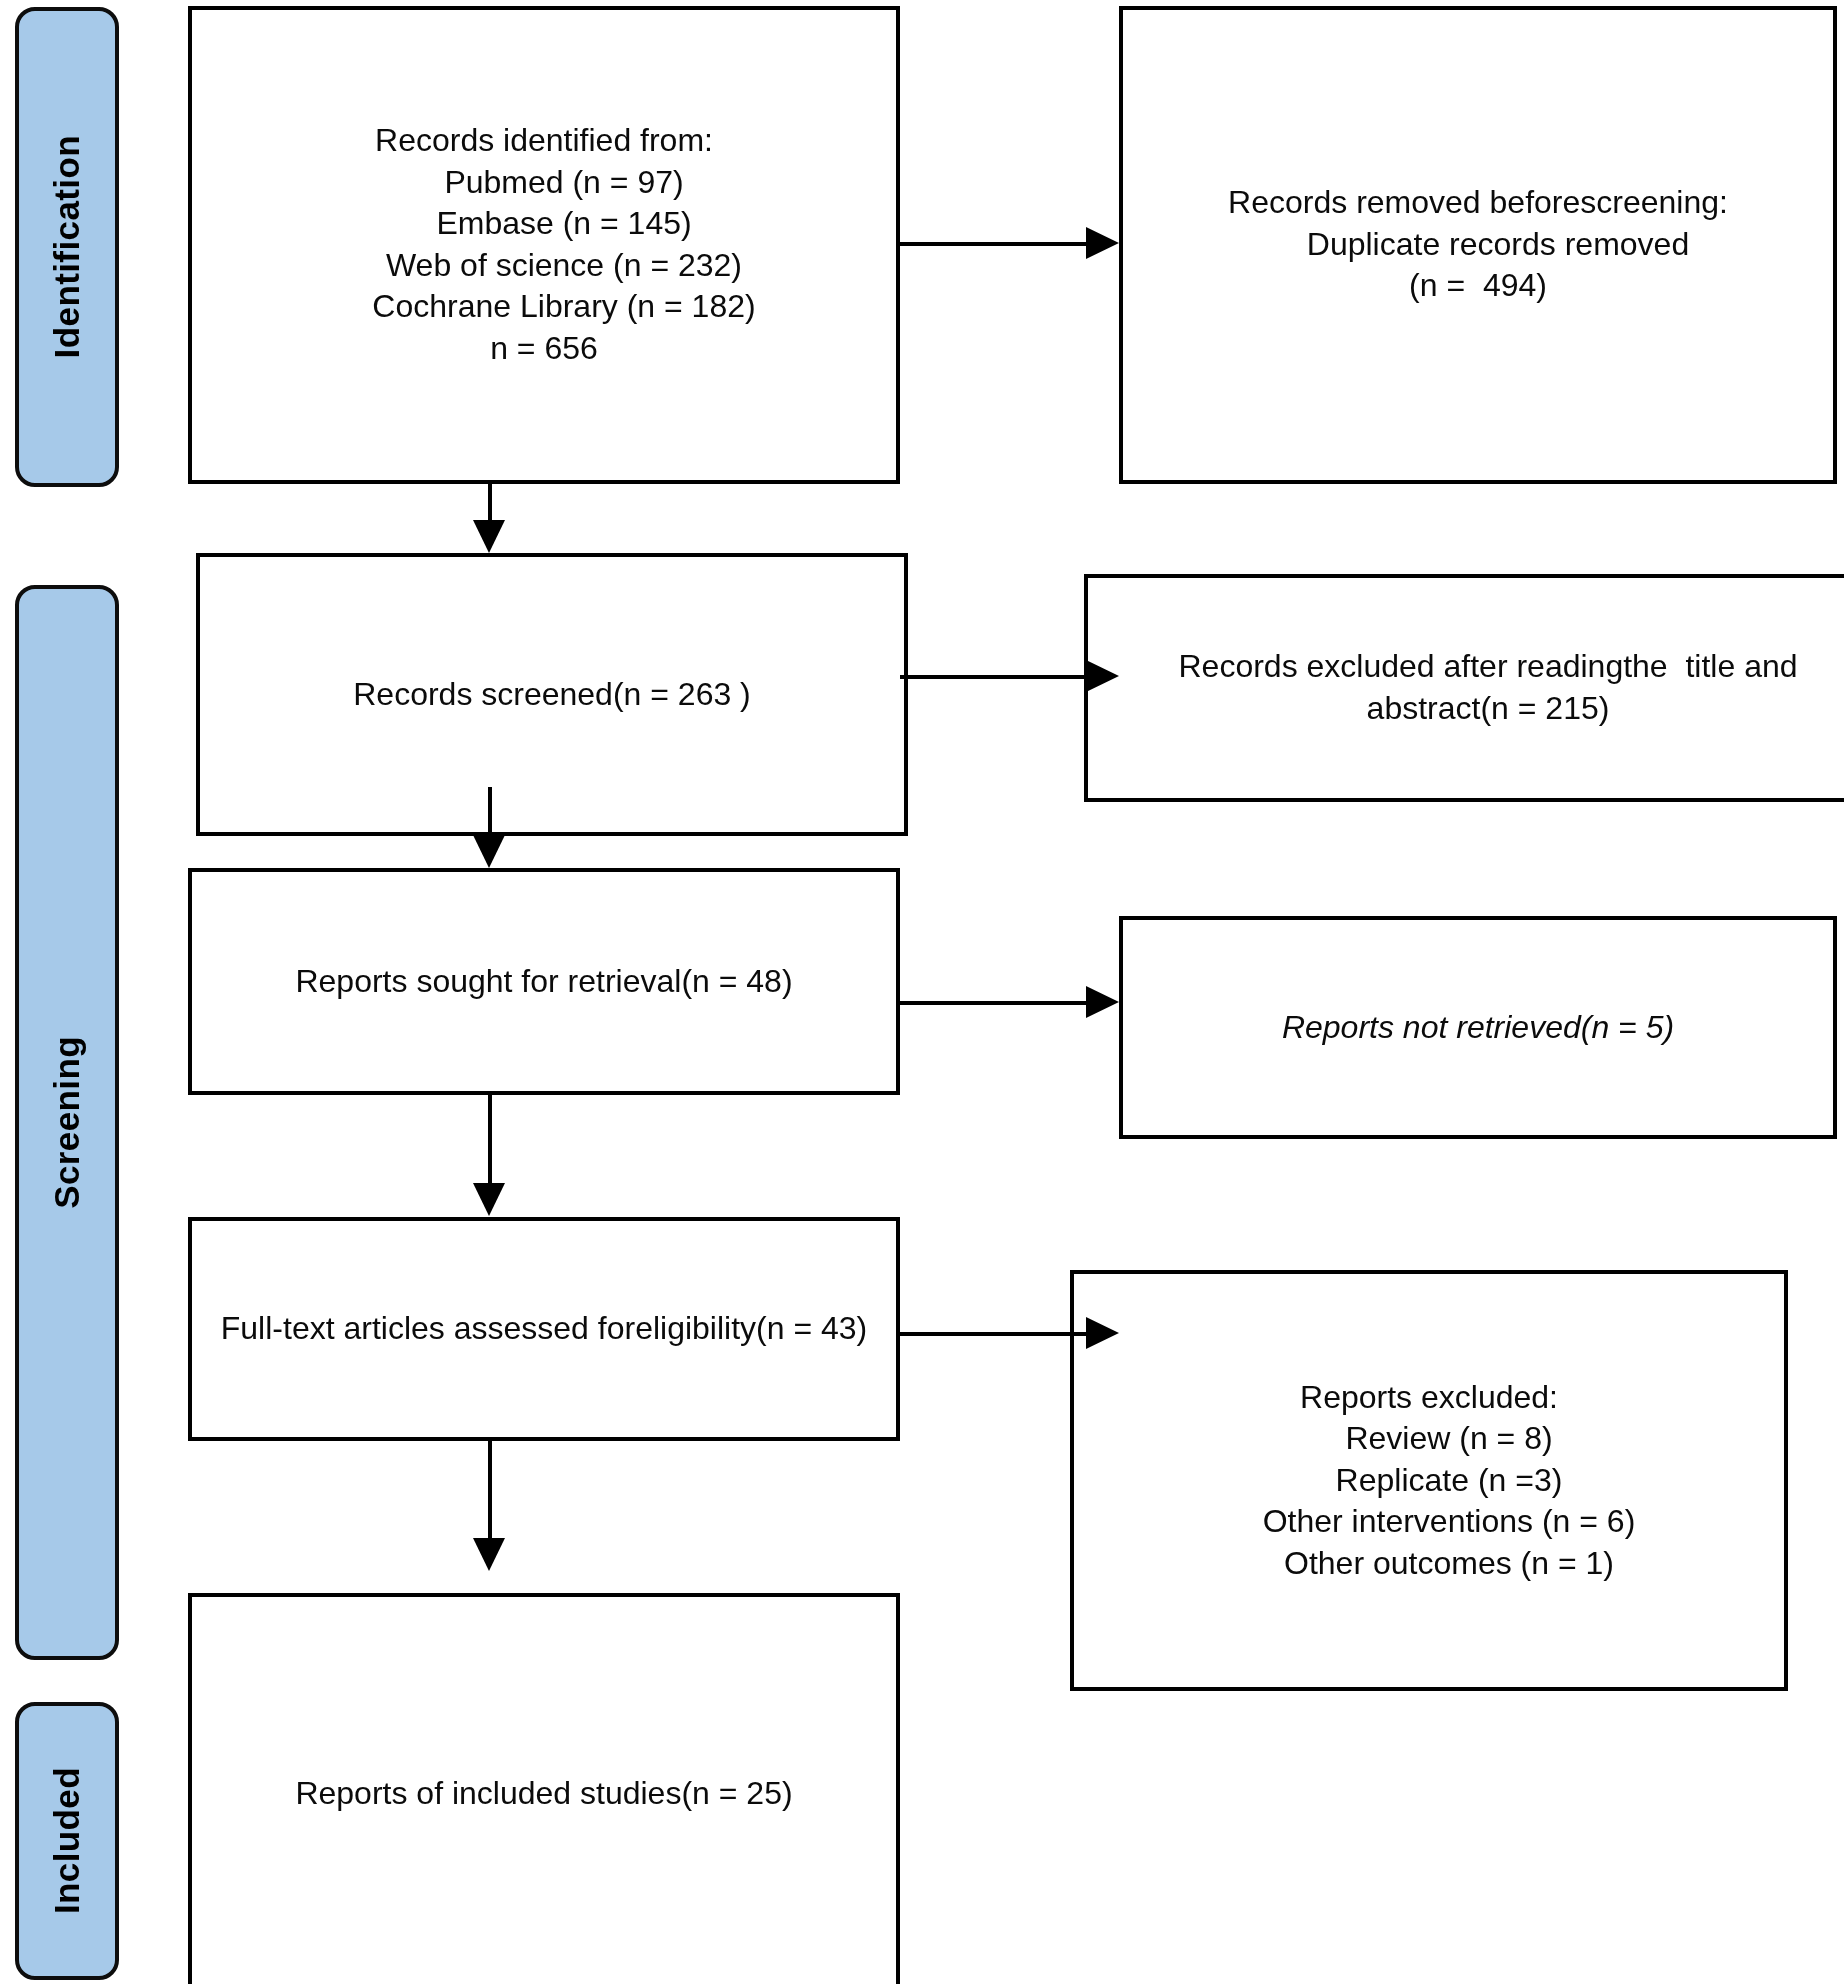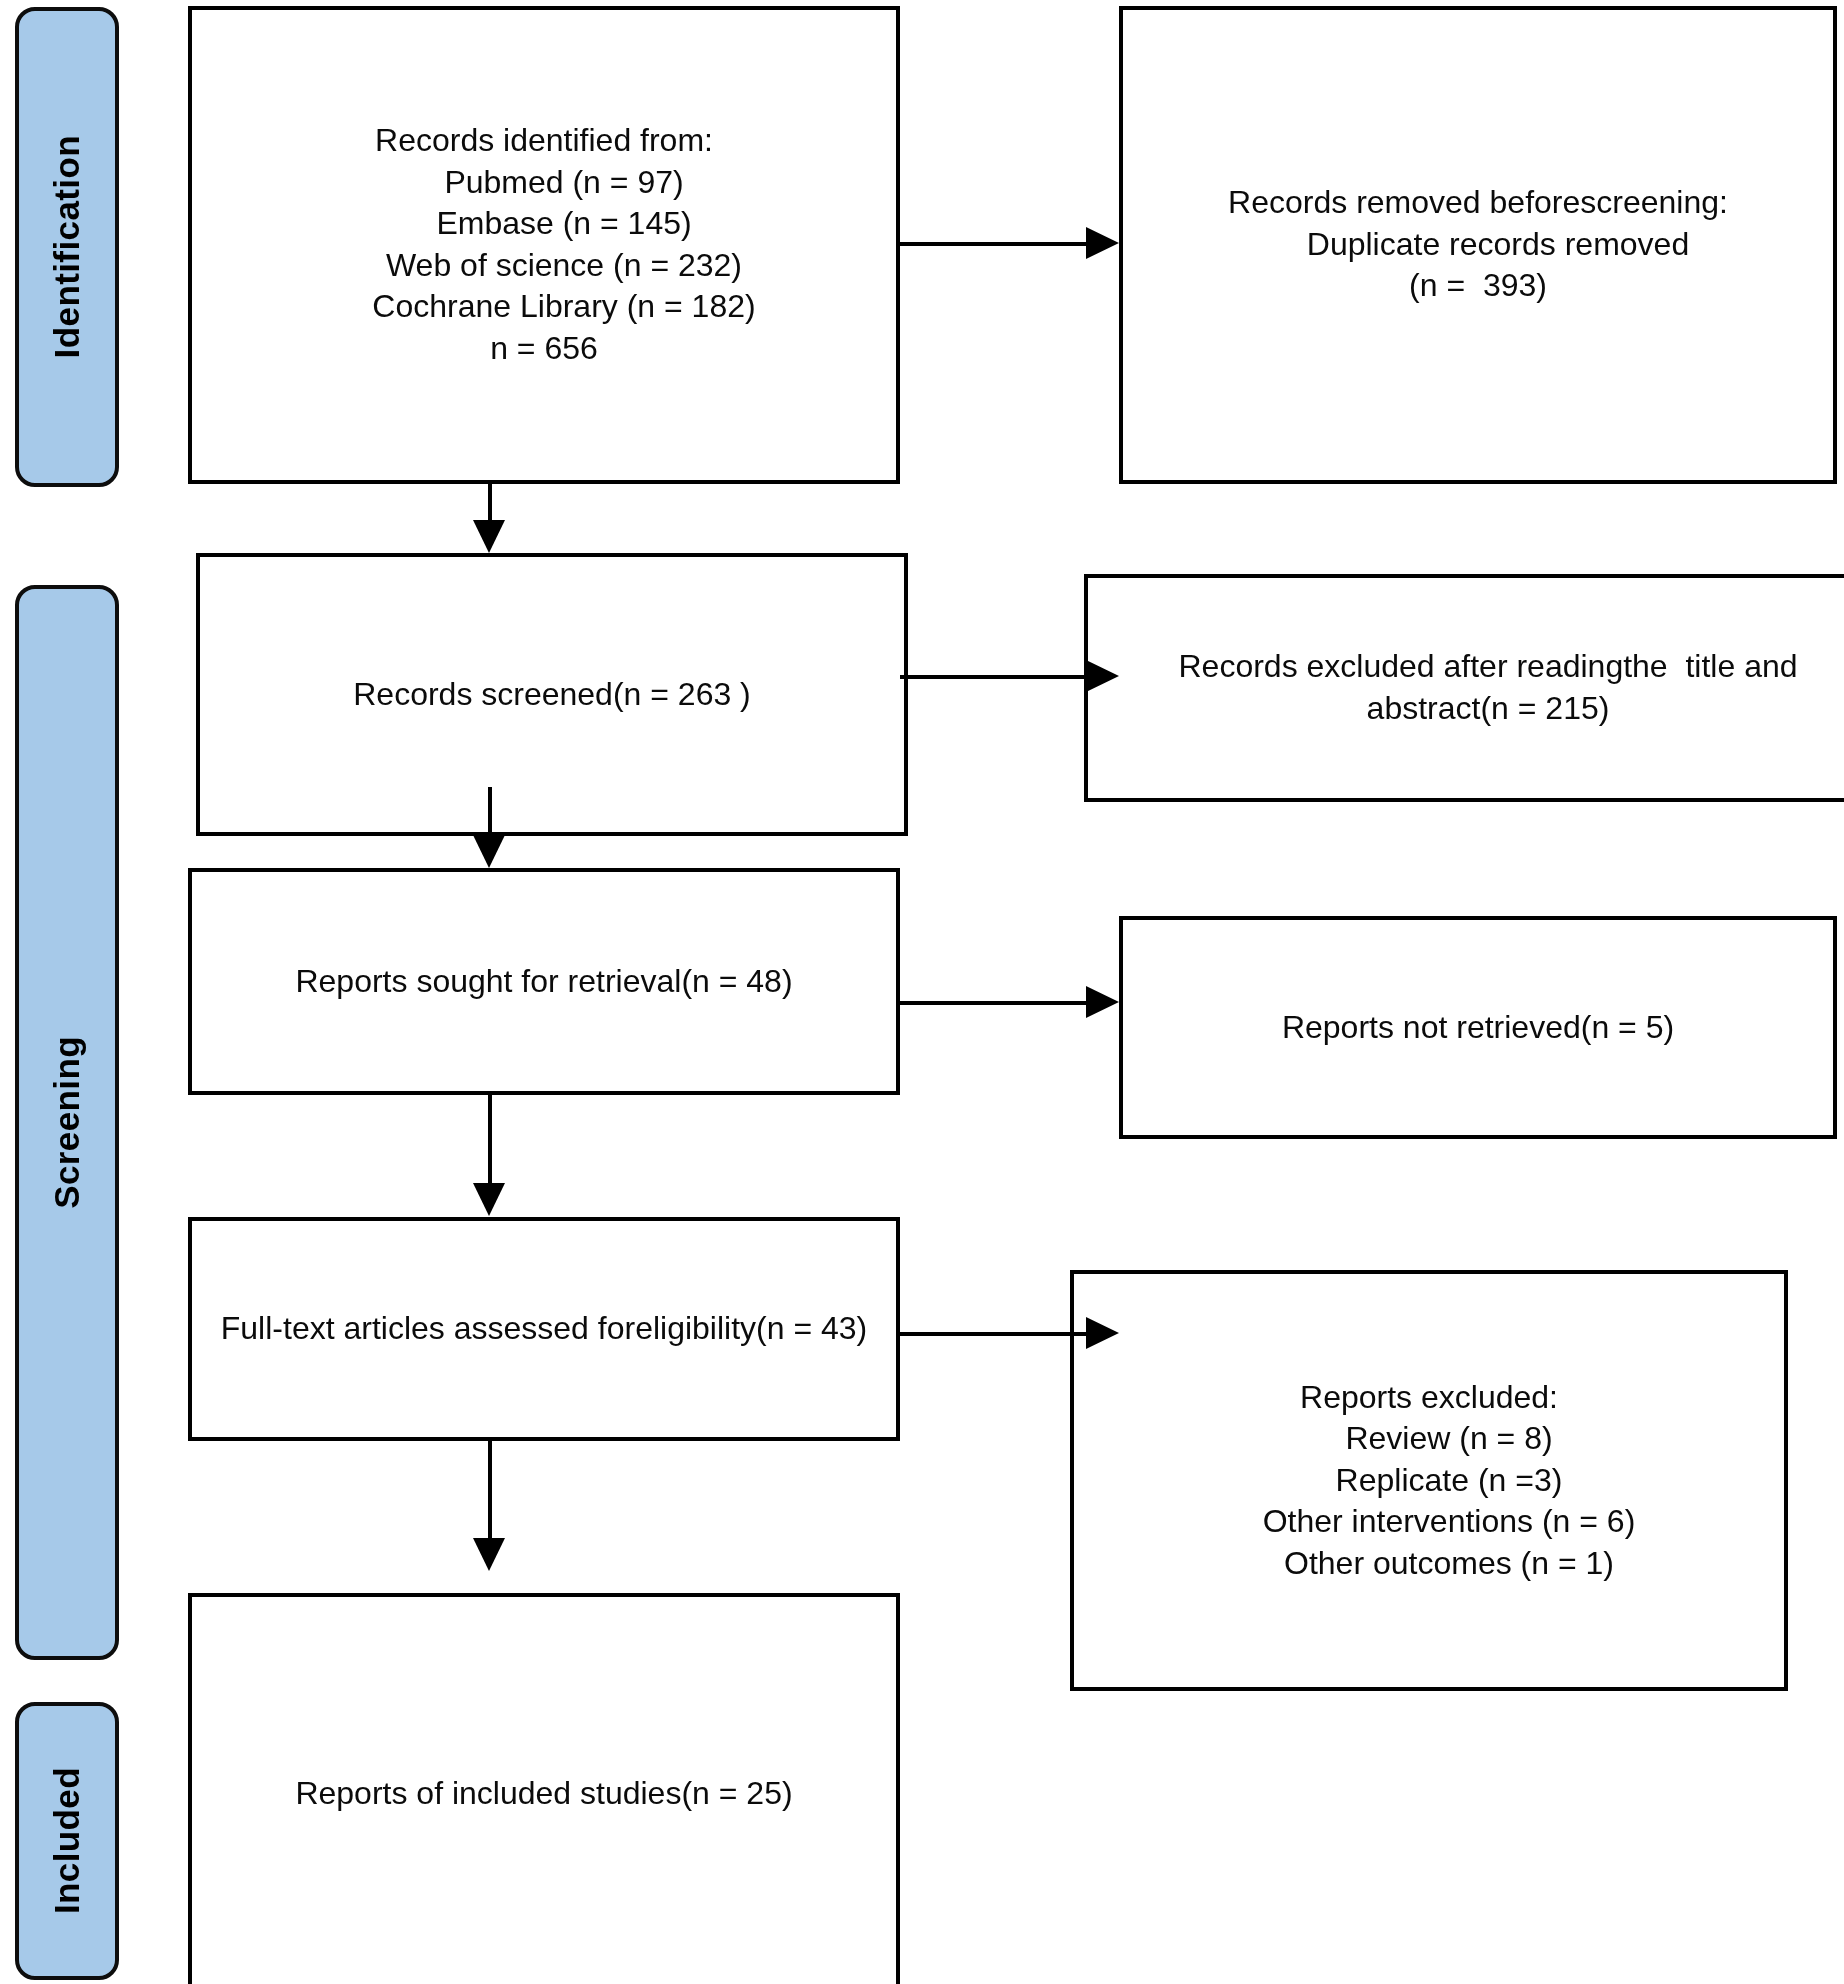--- a/index.html
+++ b/index.html
@@ -81,21 +81,21 @@
 
   <div class="phase" style="left:15.3px;top:1702px;width:104px;height:278px;">
     <span>Included</span>
   </div>
 
   <div class="box" style="left:188px;top:5.7px;width:712px;height:478px;">
     <div class="txt"><span>Records identified from:</span><span class="indent">Pubmed (n = 97)</span><span class="indent">Embase (n = 145)</span><span class="indent">Web of science (n = 232)</span><span class="indent">Cochrane Library (n = 182)</span><span>n = 656</span></div>
   </div>
 
   <div class="box" style="left:1119px;top:5.7px;width:718px;height:478px;">
-    <div class="txt"><span>Records removed before</span><span>screening:</span><span class="indent">Duplicate records removed</span><span>(n =  393)</span></div>
+    <div class="txt"><span>Records removed before</span><span>screening:</span><span class="indent">Duplicate records removed</span><span>(n =  494)</span></div>
   </div>
 
   <div class="hline" style="left:900px;top:242px;width:186px;"></div>
   <div class="arrow-right" style="left:1086px;top:227px;"></div>
 
   <div class="vline" style="left:488px;top:484px;width:4px;height:39px;"></div>
   <div class="arrow-down" style="left:473px;top:520px;"></div>
 
   <div class="box" style="left:196px;top:553px;width:712px;height:283px;">
     <div class="txt"><span>Records screened</span><span>(n = 263 )</span></div>
@@ -108,21 +108,21 @@
   <div class="hline" style="left:900px;top:675px;width:186px;"></div>
   <div class="arrow-right" style="left:1086px;top:660px;"></div>
 
   <div class="vline" style="left:488px;top:787px;width:4px;height:50px;"></div>
   <div class="arrow-down" style="left:473px;top:835px;"></div>
 
   <div class="box" style="left:188px;top:868px;width:712px;height:227px;">
     <div class="txt"><span>Reports sought for retrieval</span><span>(n = 48)</span></div>
   </div>
 
-  <div class="box" style="left:1119px;top:916px;width:718px;height:223px;">
+  <div class="box" style="left:1119px;top:916px;width:718px;height:223px;font-style:italic;">
     <div class="txt"><span>Reports not retrieved</span><span>(n = 5)</span></div>
   </div>
 
   <div class="hline" style="left:900px;top:1001px;width:186px;"></div>
   <div class="arrow-right" style="left:1086px;top:986px;"></div>
 
   <div class="vline" style="left:488px;top:1095px;width:4px;height:90px;"></div>
   <div class="arrow-down" style="left:473px;top:1183px;"></div>
 
   <div class="box" style="left:188px;top:1217px;width:712px;height:224px;">

